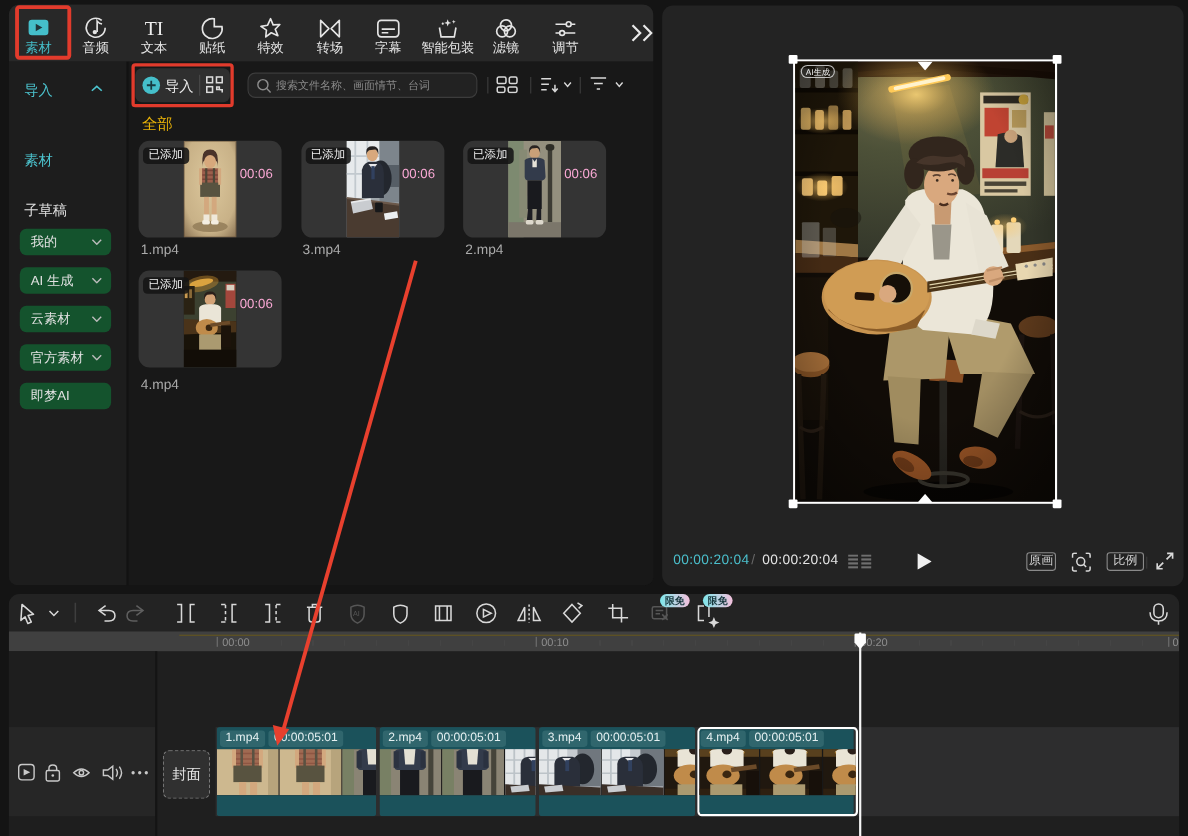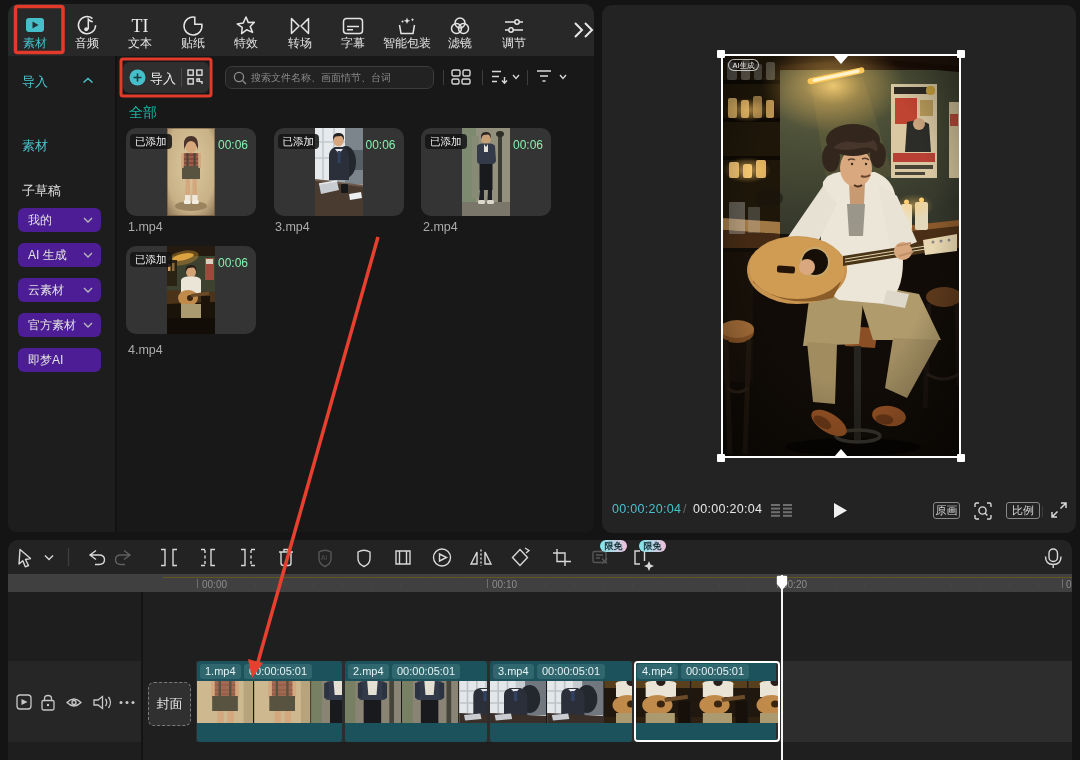--- a/index.html
+++ b/index.html
@@ -17,29 +17,29 @@
 .tbitem .tlabel { position:absolute; left:50%; transform:translateX(-50%); top:31px;
   font-size:12px; color:#e4e4e4; white-space:nowrap; }
 .tbitem.sel .tlabel { color:#45bfca; }
 
 #sidebar { position:absolute; left:0; top:52px; width:107px; height:476px; background:#1d1d1d; }
 #sbdivider { position:absolute; left:107px; top:52px; width:2px; height:476px; background:#121212; }
 #media { position:absolute; left:109px; top:52px; width:477px; height:476px; background:#181818; }
 
 .sbtxt { position:absolute; font-size:13px; color:#e0e0e0; }
 .teal { color:#4cc3ce; }
-.sbbtn { position:absolute; left:10px; width:83px; height:24px; background:#4c1d95;
+.sbbtn { position:absolute; left:10px; width:83px; height:24px; background:#14532d;
   border-radius:6px; font-size:12px; color:#e2e2e2; line-height:24px; padding-left:10px; }
 .sbbtn svg, .chev { position:absolute; }
 
 
 .card { position:absolute; width:130px; height:88px; background:#343434; border-radius:10px; overflow:hidden; }
 .badge { position:absolute; left:4px; top:6px; height:15px; background:rgba(20,20,20,.88);
   border-radius:4px; font-size:10.5px; color:#f0f0f0; line-height:15px; padding:0 5px; }
-.dur { position:absolute; right:8px; top:10px; font-size:12px; color:#86efac; }
+.dur { position:absolute; right:8px; top:23px; font-size:12px; color:#f9a8d4; }
 .fname { position:absolute; font-size:12.5px; color:#ababab; }
 
 
 #playerpanel { position:absolute; left:602px; top:5px; width:474px; height:528px;
   background:#232323; border-radius:10px; overflow:hidden; }
 #pheader { position:absolute; left:0; top:0; width:474px; height:44px; background:#2d2d2d;
   border-bottom:1px solid #1a1a1a; }
 #pheader .ptitle { position:absolute; left:16px; top:14px; font-size:13.5px; color:#e8e8e8; }
 
 
@@ -201,21 +201,21 @@
       <svg class="abs" style="left:374px;top:13px" width="30" height="16" fill="none" stroke="#d8d8d8" stroke-width="1.4">
           <path d="M1 2.5 H10 M1 7.5 H8 M1 12.5 H6"></path>
           <path d="M13.5 8 V14 M11 11.5 L13.5 14.2 L16 11.5"></path>
           <path d="M22 6 L25 9.5 L28 6" stroke-width="1.3"></path>
         </svg>
       <div class="abs" style="left:410px;top:14px;width:1px;height:15px;background:#3e3e3e"></div>
       <svg class="abs" style="left:419px;top:13px" width="32" height="16" fill="none" stroke="#d8d8d8" stroke-width="1.4">
           <path d="M1 2 H15 M4 7 H12 M6.5 12 H9.5"></path>
           <path d="M24 6 L27 9.5 L30 6" stroke-width="1.3"></path>
         </svg>
-      <span class="abs" style="left:12px;top:48px;font-size:14px;color:#14b8a6">全部</span>
+      <span class="abs" style="left:12px;top:48px;font-size:14px;color:#eab308">全部</span>
 
       <div class="card" style="left:9px;top:72px">
         <svg class="abs" style="left:41px" width="48" height="88">
             <defs>
               <radialGradient id="sep" cx="50%" cy="42%" r="75%">
                 <stop offset="0%" stop-color="#dcc79c"></stop>
                 <stop offset="70%" stop-color="#c8b187"></stop>
                 <stop offset="100%" stop-color="#8a7354"></stop>
               </radialGradient>
             </defs>

